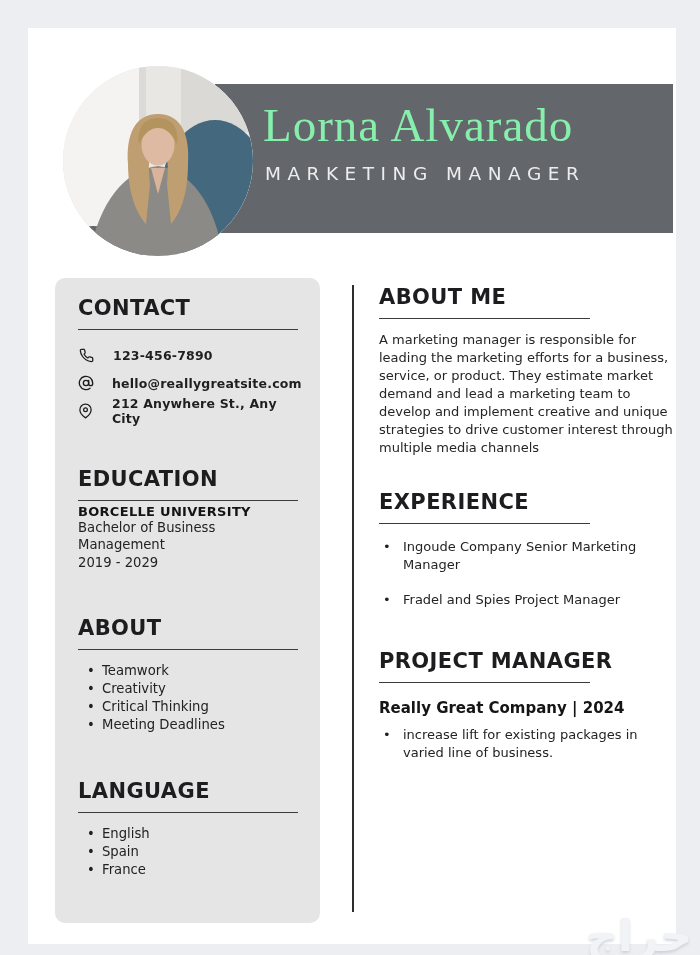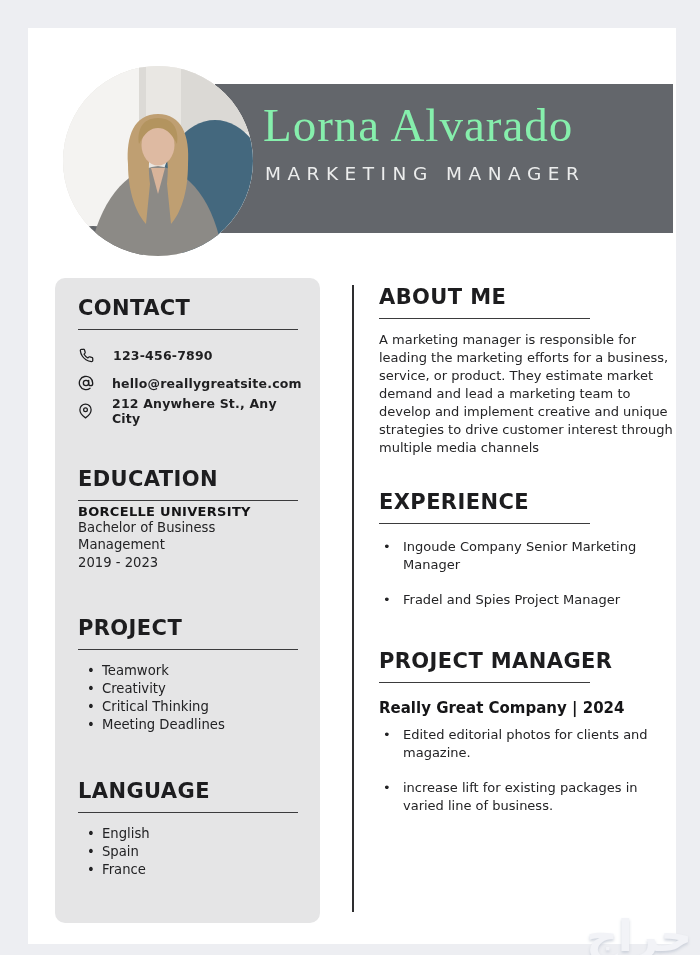--- a/index.html
+++ b/index.html
@@ -138,25 +138,25 @@
             <span class="ctext">212 Anywhere St., Any City</span>
           </div>
         </div>
       </section>
 
       <section>
         <h2 class="sec-h">EDUCATION</h2>
         <div class="rule"></div>
         <div class="edu-school">BORCELLE UNIVERSITY</div>
         <div class="edu-degree">Bachelor of Business Management</div>
-        <div class="edu-years">2019 - 2023</div>
-      </section>
-
-      <section>
-        <h2 class="sec-h">PROJECT</h2>
+        <div class="edu-years">2019 - 2029</div>
+      </section>
+
+      <section>
+        <h2 class="sec-h">ABOUT</h2>
         <div class="rule"></div>
         <ul class="bullets">
           <li>Teamwork</li>
           <li>Creativity</li>
           <li>Critical Thinking</li>
           <li>Meeting Deadlines</li>
         </ul>
       </section>
 
       <section>
@@ -188,21 +188,20 @@
           <li>Ingoude Company Senior Marketing Manager</li>
           <li>Fradel and Spies Project Manager</li>
         </ul>
       </section>
 
       <section class="sec-proj">
         <h2 class="sec-h">PROJECT MANAGER</h2>
         <div class="rule"></div>
         <div class="company">Really Great Company | 2024</div>
         <ul class="bullets-wide">
-          <li>Edited editorial photos for clients and magazine.</li>
           <li>increase lift for existing packages in varied line of business.</li>
         </ul>
       </section>
 
     </div>
   </div>
 
   <div class="watermark">حراج</div>
 </div>
 

